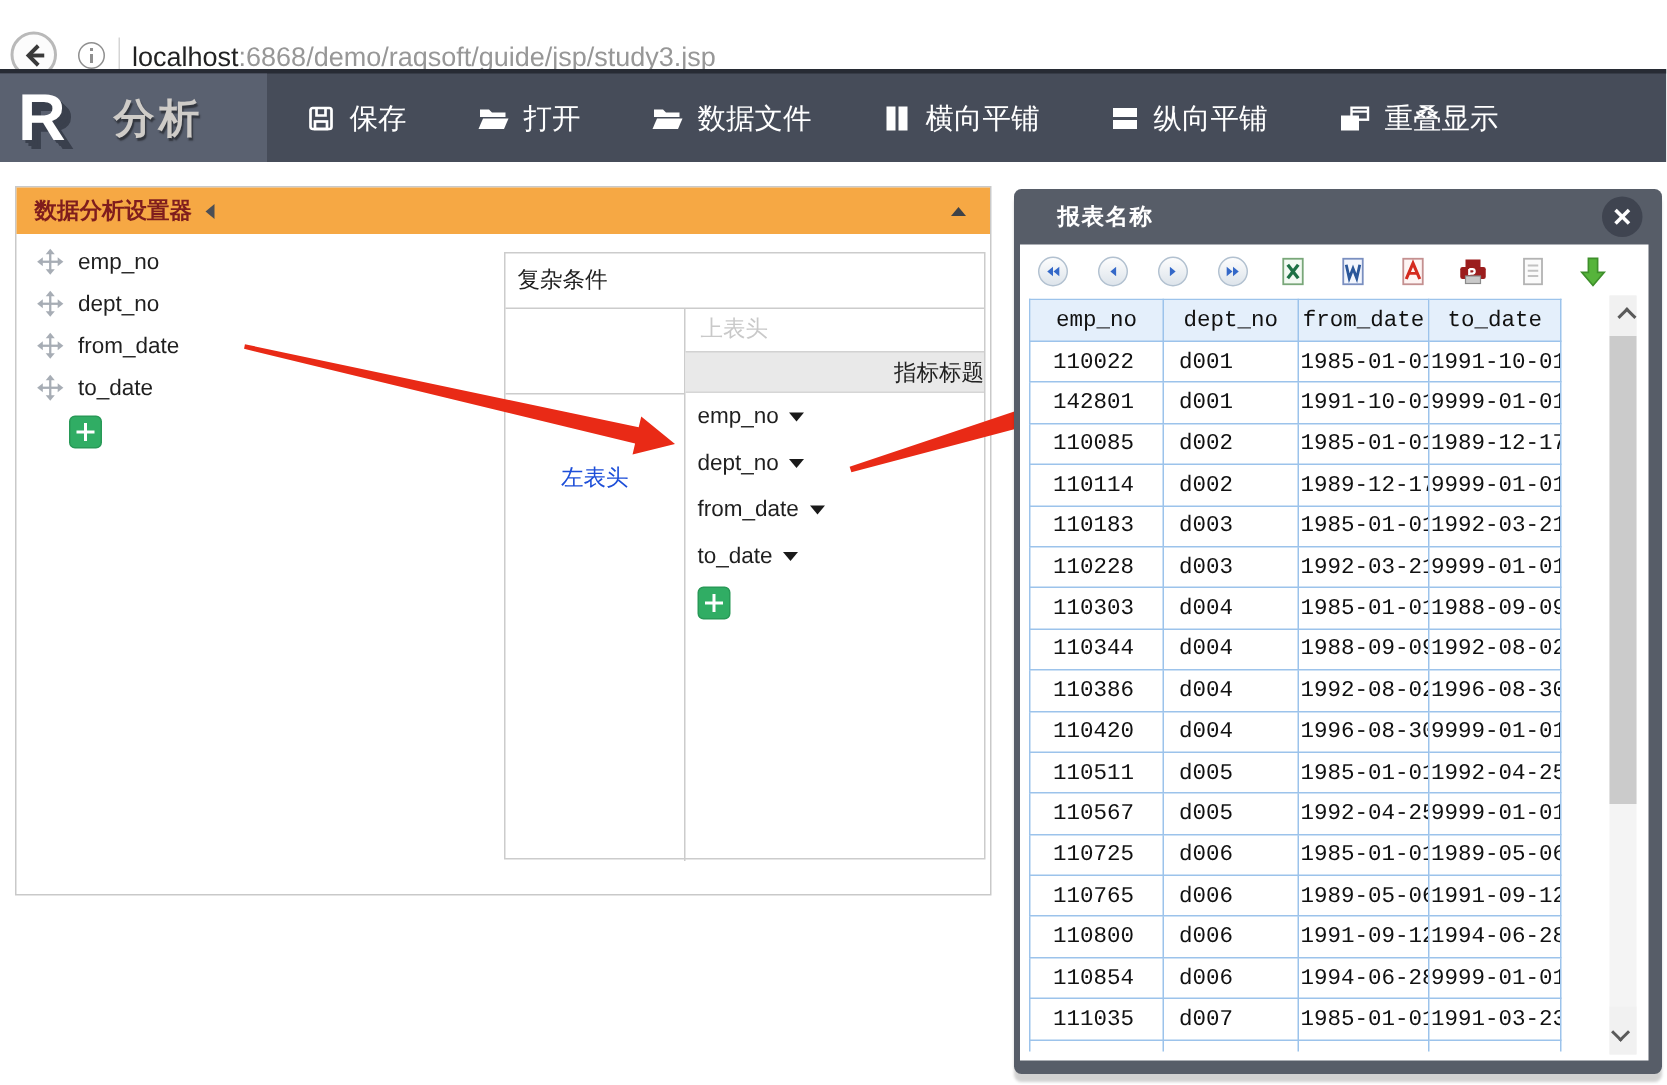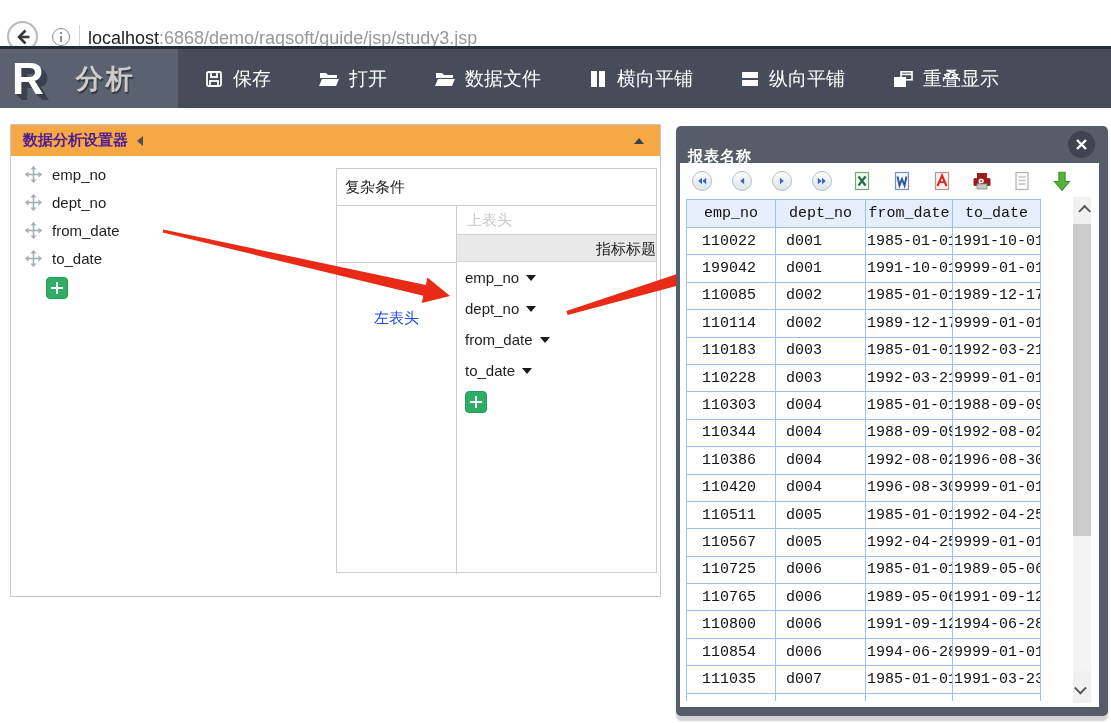--- a/index.html
+++ b/index.html
@@ -21,21 +21,21 @@
   .app-toolbar{position:absolute;left:0;top:46px;width:1111px;height:59px;background:#464c59;border-top:3px solid #272b34;box-sizing:content-box;display:flex;align-items:stretch;}
   .logo-block{width:178px;background:#5a6170;display:flex;align-items:center;flex-shrink:0;}
   .logo-r{font-size:44px;font-weight:800;color:#fff;margin-left:12px;line-height:1;text-shadow:2px 2px 0 #3a404d,4px 4px 0 #3a404d,6px 6px 0 #3a404d;}
   .app-title{margin-left:32px;font-size:27px;font-weight:700;color:#cfccc8;letter-spacing:3px;text-shadow:1px 2px 1px rgba(0,0,0,.45);}
   .tb-buttons{display:flex;align-items:center;margin-left:26px;gap:47px;}
   .tb-btn{display:flex;align-items:center;gap:9px;color:#fff;font-size:19px;cursor:pointer;white-space:nowrap;}
 
   
   .designer-panel{position:absolute;left:10px;top:124px;width:651px;height:473px;background:#fff;border:1px solid #c9c9c9;box-sizing:border-box;}
   .panel-header{height:31px;background:#f6a844;display:flex;align-items:center;padding:0 12px;}
-  .panel-title{font-size:15px;font-weight:600;color:#4c1d95;}
+  .panel-title{font-size:15px;font-weight:600;color:#7f1d1d;}
   .tri-left{width:0;height:0;border-top:5px solid transparent;border-bottom:5px solid transparent;border-right:6px solid #4c4f55;margin-left:9px;}
   .tri-up{width:0;height:0;border-left:5px solid transparent;border-right:5px solid transparent;border-bottom:6px solid #3e4248;margin-left:auto;margin-right:4px;cursor:pointer;}
   .tree{position:absolute;left:24px;top:160px;}
   .tree-item{display:flex;align-items:center;gap:9px;height:28px;font-size:15px;color:#1f1f1f;cursor:move;}
   .add-btn{width:22px;height:22px;border-radius:4px;background:#30ad64;border:1px solid #289957;position:relative;cursor:pointer;box-sizing:border-box;}
   .add-btn::before{content:"";position:absolute;left:4px;top:9px;width:12px;height:2.4px;background:#fff;}
   .add-btn::after{content:"";position:absolute;left:8.8px;top:4px;width:2.4px;height:12px;background:#fff;}
   .tree-add{margin-left:22px;margin-top:5px;}
 
   
@@ -50,21 +50,21 @@
   .metric-bar{height:28px;line-height:27px;text-align:right;font-size:15px;color:#222;background:#e9e9e9;border-top:1px solid #d2d2d2;border-bottom:1px solid #d6d6d6;box-sizing:border-box;}
   .field-row{display:flex;align-items:center;height:31px;padding-left:8px;font-size:15px;color:#1f1f1f;cursor:pointer;}
   .caret-down{width:0;height:0;border-left:5px solid transparent;border-right:5px solid transparent;border-top:6px solid #1a1a1a;margin-left:7px;}
   .grid-add{margin-left:8px;margin-top:5px;}
 
   
   .arrows{position:absolute;left:0;top:0;width:1111px;height:723px;pointer-events:none;}
 
   
   .report-window{position:absolute;left:676px;top:126px;width:432px;height:590px;background:#575d68;border-radius:5px;box-shadow:0 5px 2px rgba(0,0,0,.18);}
-  .rw-titlebar{height:37px;display:flex;align-items:center;padding:0 12px;margin-top:12px;}
+  .rw-titlebar{height:37px;display:flex;align-items:center;padding:0 29px;}
   .rw-title{color:#fff;font-size:15px;font-weight:700;letter-spacing:1px;}
   .rw-close{position:absolute;right:13px;top:5px;width:27px;height:27px;border-radius:50%;background:#3f4450;display:flex;align-items:center;justify-content:center;cursor:pointer;}
   .rw-content{position:absolute;left:4px;right:9px;top:37px;bottom:9px;background:#fff;overflow:hidden;}
   .rw-toolbar{height:36px;display:flex;align-items:center;padding-left:2px;}
   .rw-tool{width:40px;height:30px;display:flex;align-items:center;justify-content:center;cursor:pointer;}
   .nav-circle{width:20px;height:20px;border-radius:50%;background:linear-gradient(#fdfdfd,#dde4eb);border:1px solid #b2c1d0;display:flex;align-items:center;justify-content:center;box-sizing:border-box;}
 
   .rw-table-wrap{position:absolute;left:6px;top:36px;width:356px;height:502px;overflow:hidden;}
   table.rpt{border-collapse:collapse;table-layout:fixed;width:354px;font-family:"Liberation Mono","DejaVu Sans Mono",monospace;font-size:15px;color:#111;}
   table.rpt{border:1px solid #7fb0e0;}
@@ -372,21 +372,21 @@
           <tbody>
 
               <tr>
                 <td class="c-emp">110022</td>
                 <td class="c-dept">d001</td>
                 <td class="c-date">1985-01-01</td>
                 <td class="c-date">1991-10-01</td>
               </tr>
 
               <tr>
-                <td class="c-emp">199042</td>
+                <td class="c-emp">142801</td>
                 <td class="c-dept">d001</td>
                 <td class="c-date">1991-10-01</td>
                 <td class="c-date">9999-01-01</td>
               </tr>
 
               <tr>
                 <td class="c-emp">110085</td>
                 <td class="c-dept">d002</td>
                 <td class="c-date">1985-01-01</td>
                 <td class="c-date">1989-12-17</td>

